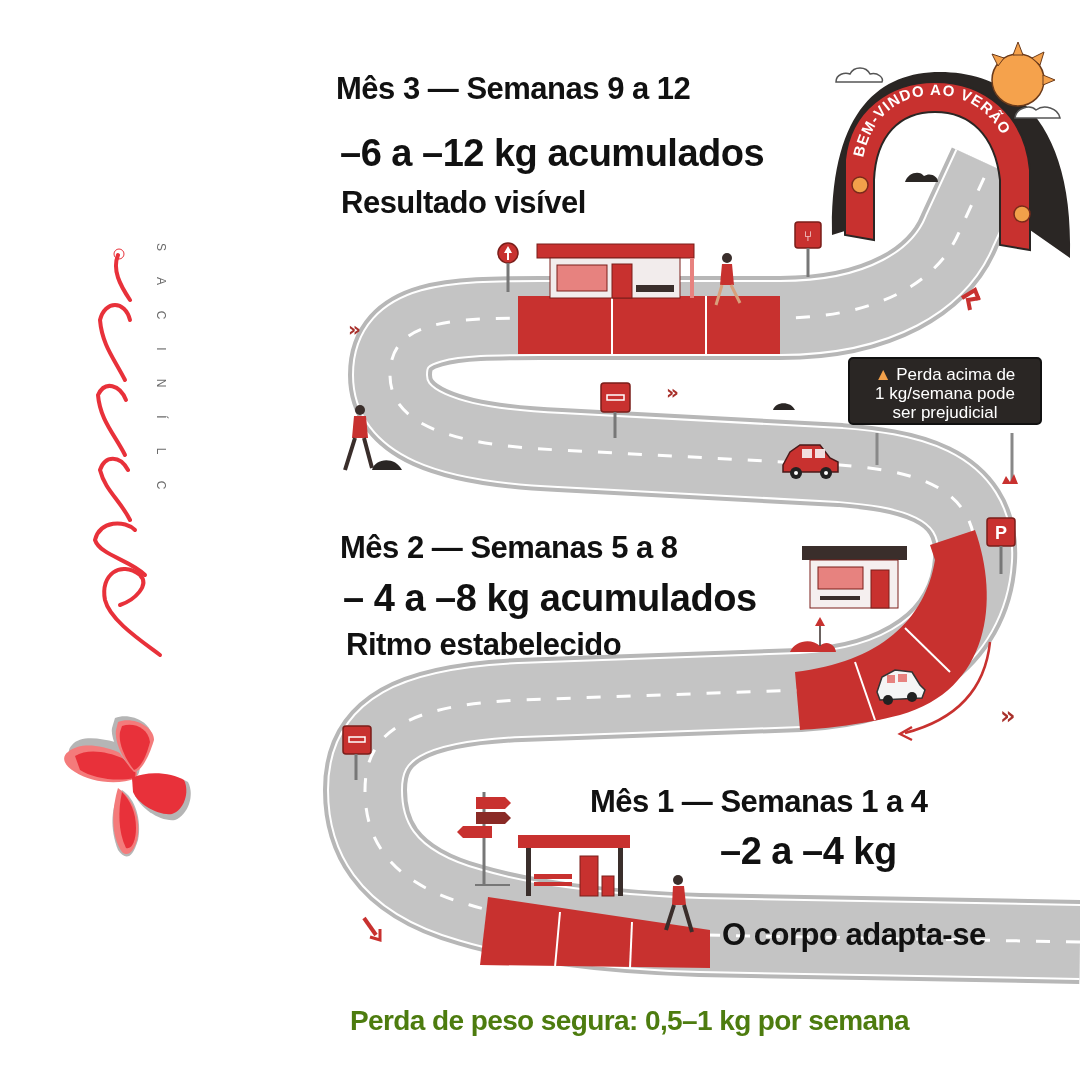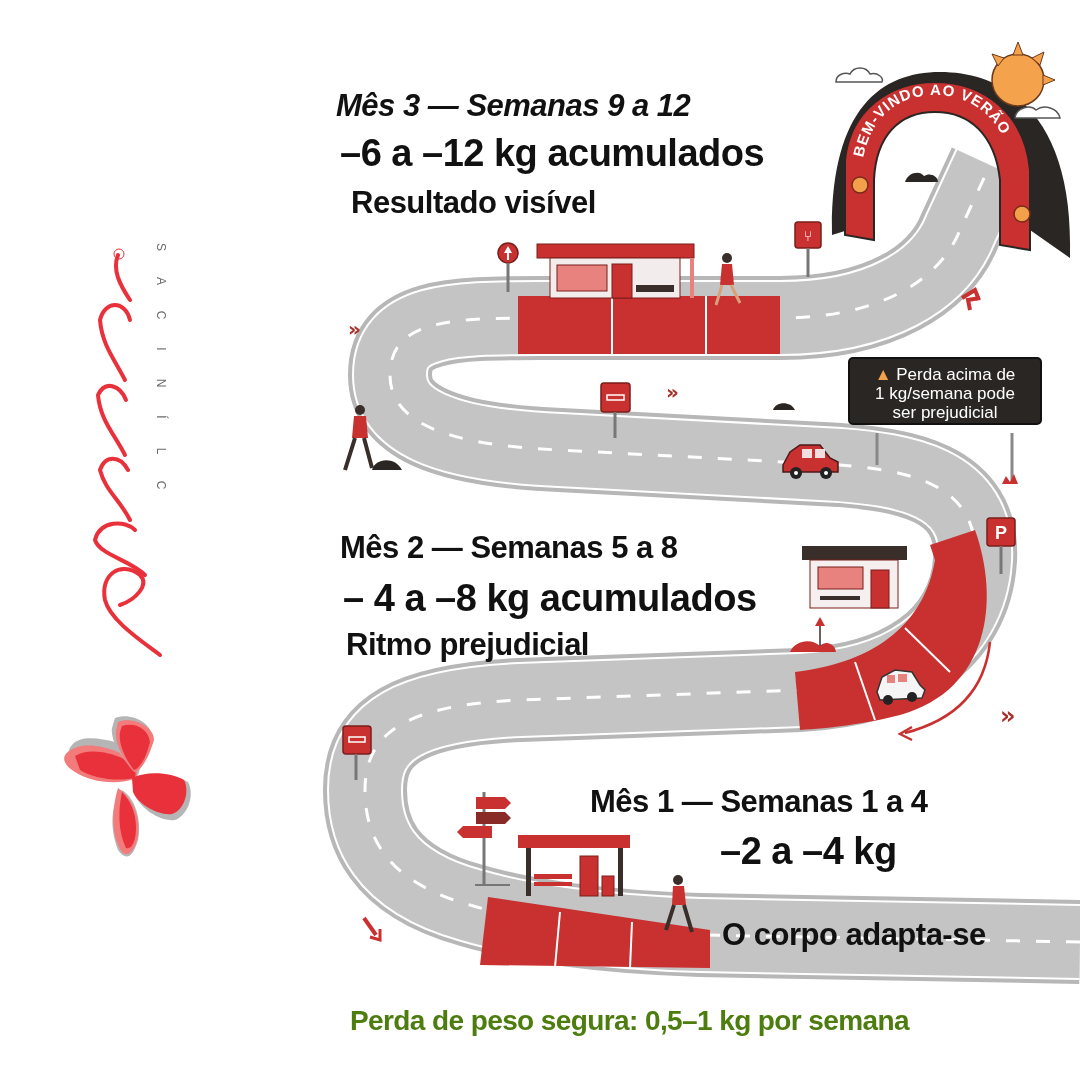--- a/index.html
+++ b/index.html
@@ -228,31 +228,31 @@
   <span>S</span>
     <span>A</span>
     <span>C</span>
     <span>I</span>
     <span>N</span>
     <span>Í</span>
     <span>L</span>
     <span>C</span>
 </div>
 
-<div class="txt h-title" style="left:336px; top:88px;font-style:italic;">Mês 3 — Semanas 9 a 12</div>
+<div class="txt h-title" style="left:336px; top:71px;">Mês 3 — Semanas 9 a 12</div>
 <div class="txt h-big" style="left:340px; top:132px;">–6 a –12 kg acumulados</div>
-<div class="txt h-sub" style="left:351px; top:185px;">Resultado visível</div>
+<div class="txt h-sub" style="left:341px; top:185px;">Resultado visível</div>
 
 <div class="sign-box">
   <div><span style="color:#f2a04a;">▲</span> <span>Perda acima de</span></div>
   <div>1 kg/semana pode</div>
   <div>ser prejudicial</div>
 </div>
 
 <div class="txt h-title" style="left:340px; top:530px;">Mês 2 — Semanas 5 a 8</div>
 <div class="txt h-big" style="left:343px; top:577px;">– 4 a –8 kg acumulados</div>
-<div class="txt h-sub" style="left:346px; top:627px;">Ritmo prejudicial</div>
+<div class="txt h-sub" style="left:346px; top:627px;">Ritmo estabelecido</div>
 
 <div class="txt h-title" style="left:590px; top:784px;">Mês 1 — Semanas 1 a 4</div>
 <div class="txt h-big" style="left:720px; top:830px;">–2 a –4 kg</div>
 <div class="txt h-sub" style="left:722px; top:917px;">O corpo adapta-se</div>
 
 <div class="footer">Perda de peso segura: 0,5–1 kg por semana</div>
 
 </body></html>

